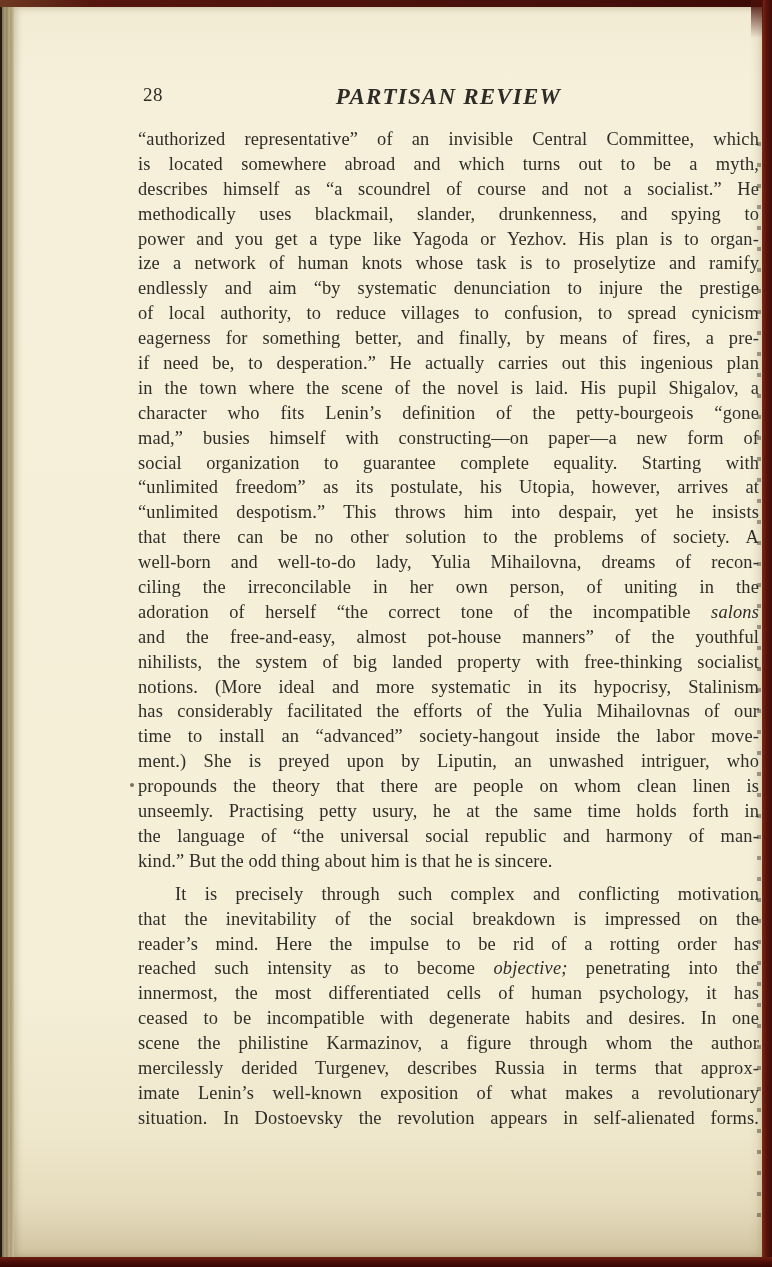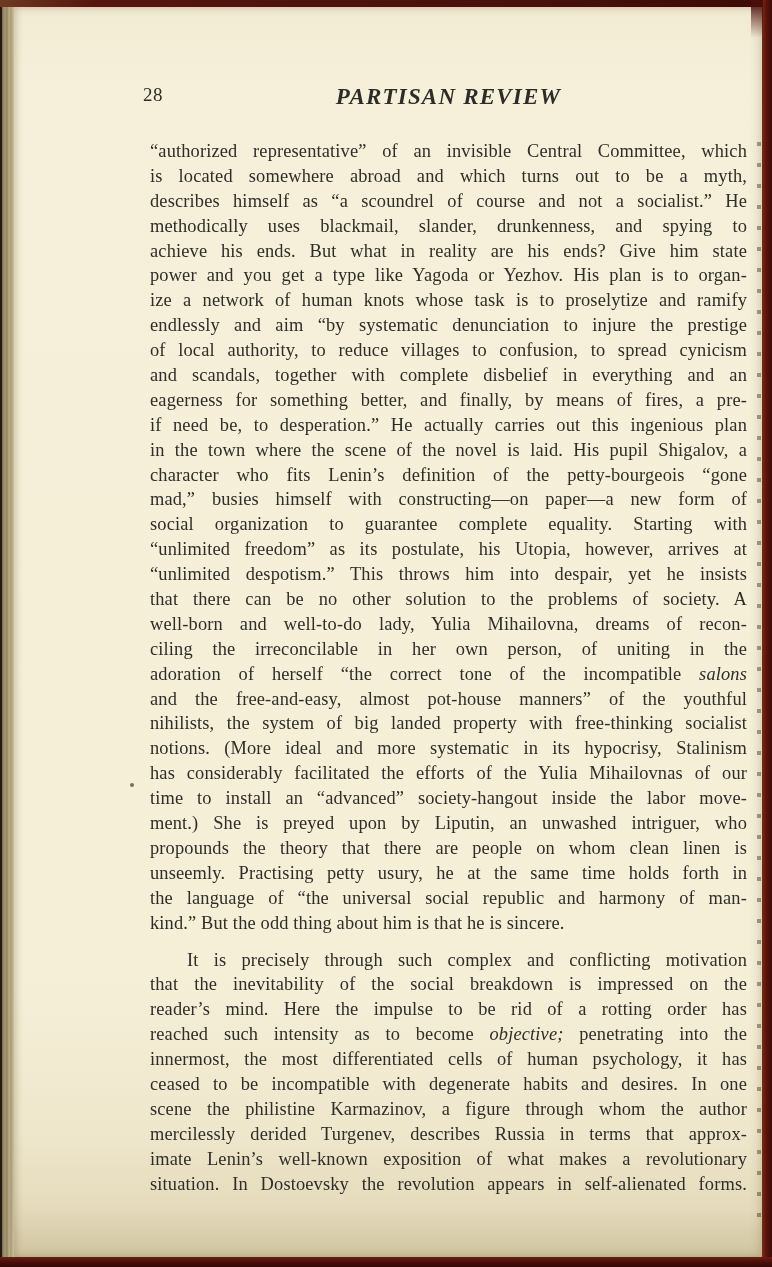--- a/index.html
+++ b/index.html
@@ -48,21 +48,21 @@
     position:absolute;left:5px;top:0;
     font-size:19px;color:#2e2c27;letter-spacing:.5px;
   }
   .journal{
     display:block;text-align:center;
     font-size:23px;font-weight:bold;font-style:italic;
     color:#2e2c27;letter-spacing:1.2px;
   }
   
   .text-block{position:absolute;left:124px;top:120px;width:621px;color:#2f2d28;}
-  .para{margin:12px;}
+  .para{margin:0;}
   .para + .para{margin-top:8px;}
   .line{
     font-size:18.4px;line-height:24.9px;height:24.9px;
     text-align:justify;text-align-last:justify;
     letter-spacing:.15px;
   }
   .line.nojust{text-align-last:left;}
   .line.indent{padding-left:37px;}
   .line i{font-style:italic;}
   
@@ -80,26 +80,24 @@
       <span class="pagenum">28</span>
       <span class="journal">PARTISAN REVIEW</span>
     </div>
 
     <div class="text-block">
         <div class="para">
           <div class="line"><span>“authorized representative” of an invisible Central Committee, which</span></div>
           <div class="line"><span>is located somewhere abroad and which turns out to be a myth,</span></div>
           <div class="line"><span>describes himself as “a scoundrel of course and not a socialist.” He</span></div>
           <div class="line"><span>methodically uses blackmail, slander, drunkenness, and spying to</span></div>
-          <div class="line"><span>achieve his ends. But what in reality are his ends? Give him state</span></div>
           <div class="line"><span>power and you get a type like Yagoda or Yezhov. His plan is to organ-</span></div>
           <div class="line"><span>ize a network of human knots whose task is to proselytize and ramify</span></div>
           <div class="line"><span>endlessly and aim “by systematic denunciation to injure the prestige</span></div>
           <div class="line"><span>of local authority, to reduce villages to confusion, to spread cynicism</span></div>
-          <div class="line"><span>and scandals, together with complete disbelief in everything and an</span></div>
           <div class="line"><span>eagerness for something better, and finally, by means of fires, a pre-</span></div>
           <div class="line"><span>if need be, to desperation.” He actually carries out this ingenious plan</span></div>
           <div class="line"><span>in the town where the scene of the novel is laid. His pupil Shigalov, a</span></div>
           <div class="line"><span>character who fits Lenin’s definition of the petty-bourgeois “gone</span></div>
           <div class="line"><span>mad,” busies himself with constructing—on paper—a new form of</span></div>
           <div class="line"><span>social organization to guarantee complete equality. Starting with</span></div>
           <div class="line"><span>“unlimited freedom” as its postulate, his Utopia, however, arrives at</span></div>
           <div class="line"><span>“unlimited despotism.” This throws him into despair, yet he insists</span></div>
           <div class="line"><span>that there can be no other solution to the problems of society. A</span></div>
           <div class="line"><span>well-born and well-to-do lady, Yulia Mihailovna, dreams of recon-</span></div>

